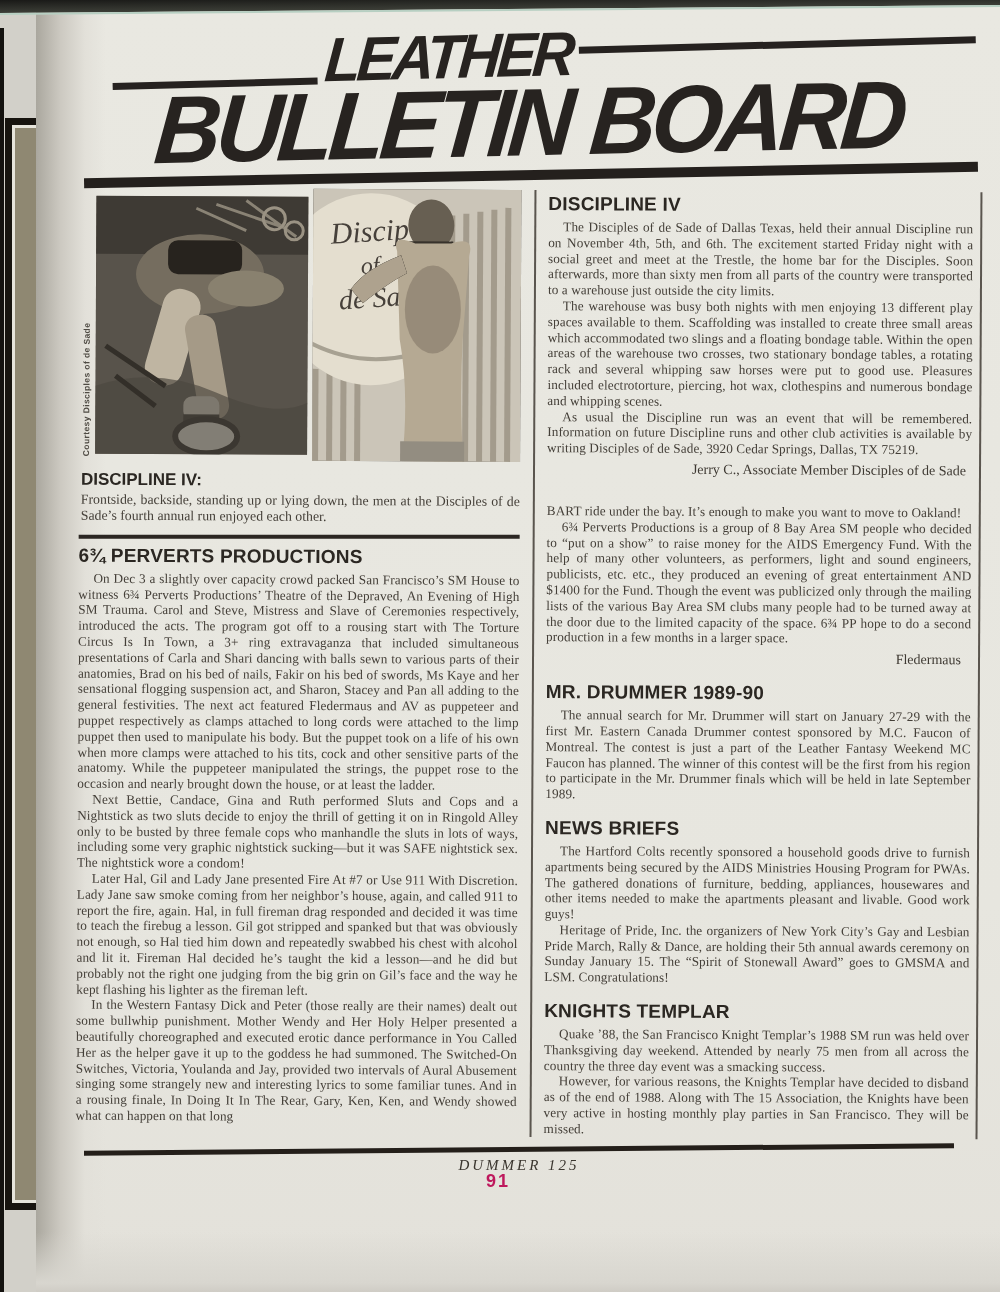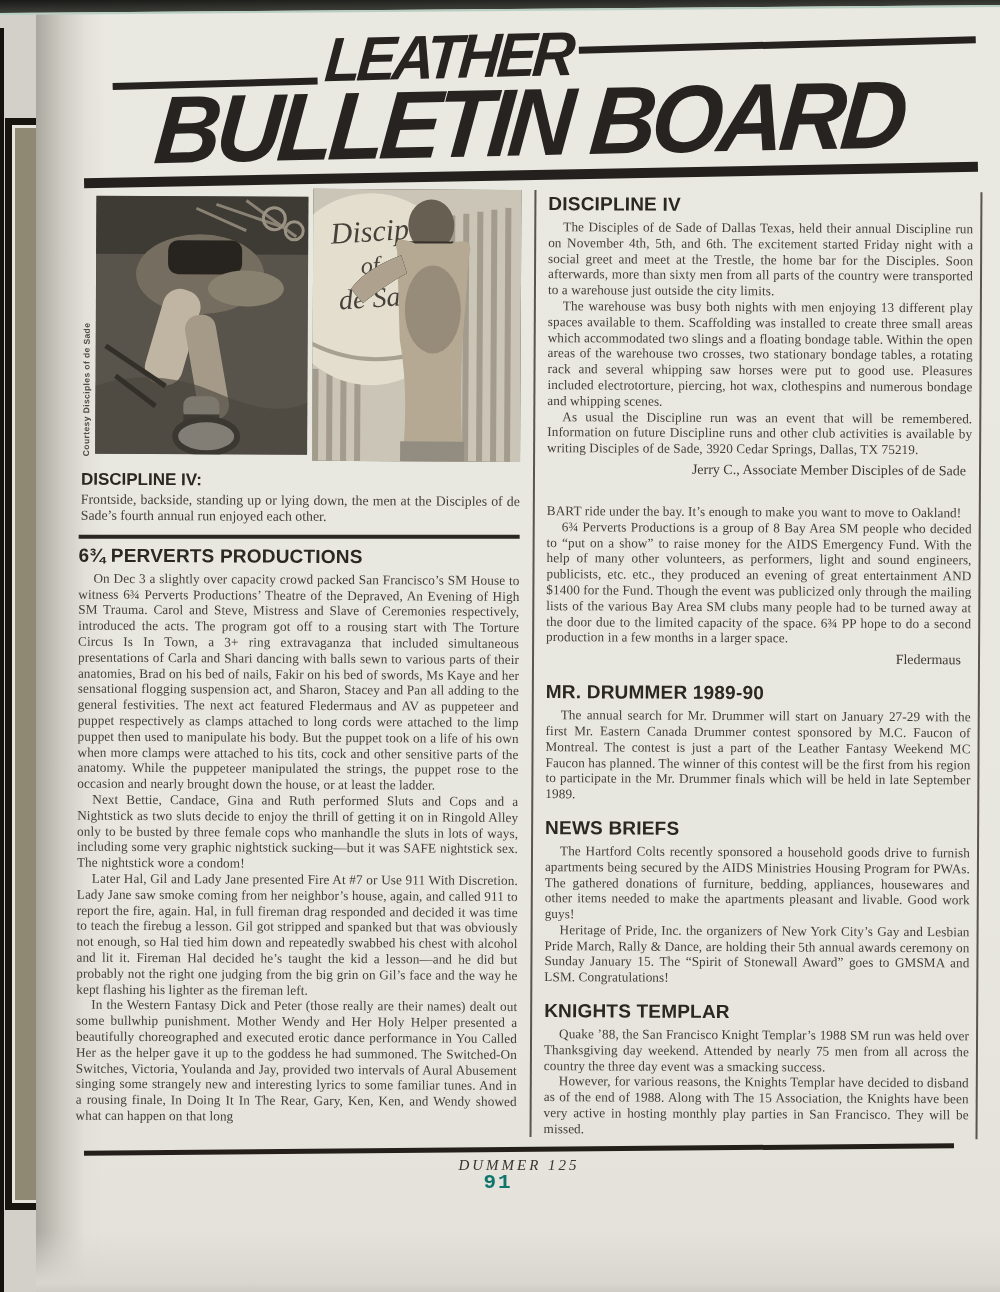--- a/index.html
+++ b/index.html
@@ -44,21 +44,21 @@
   .photo{display:block;background:#6b655c;}
   .caption{margin-left:2px;}
   .caption-title{font-family:"Liberation Sans",sans-serif;font-weight:bold;font-size:17px;color:#2b2722;margin:10px 0 2px;}
   .caption-body{font-size:13.8px;line-height:16.4px;text-align:justify;color:#443f38;margin:0;}
   .thick-rule{height:4px;background:#2b2622;transform:rotate(-0.3deg);margin:9px 0 2px;}
 
   
   .footer{margin:10px 26px 14px 6px;}
   .footer-rule{height:5px;background:#241f1a;transform:rotate(-0.5deg);}
   .footer-mag{text-align:center;font-style:italic;font-size:15px;letter-spacing:3px;color:#3a352e;margin-top:5px;}
-  .footer-page{text-align:center;font-family:Liberation Mono, monospace;font-weight:bold;font-size:21px;letter-spacing:2px;color:#0f766e;margin-top:-3px;padding-right:42px;}
+  .footer-page{text-align:center;font-family:Liberation Sans, sans-serif;font-weight:bold;font-size:18px;letter-spacing:2px;color:#be185d;margin-top:-3px;padding-right:42px;}
 </style>
 </head>
 <body>
 
 <div class="scan">
   <div class="paper"></div>
   <div class="edge-top"></div>
   <div class="edge-left-line"></div>
   <div class="adjacent-page"></div>
   <div class="spine-shadow"></div>

